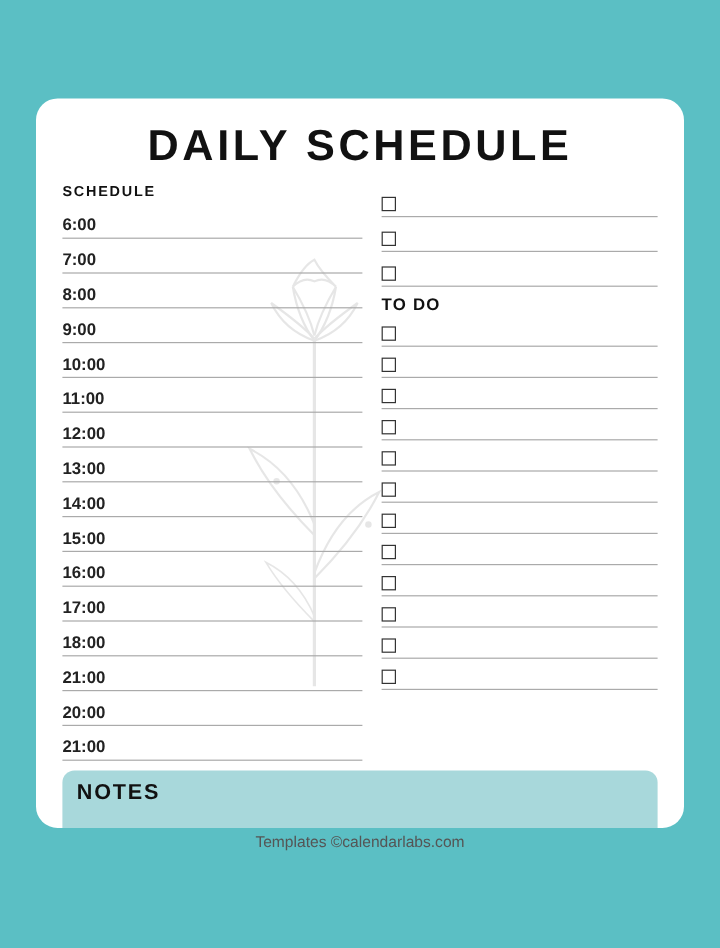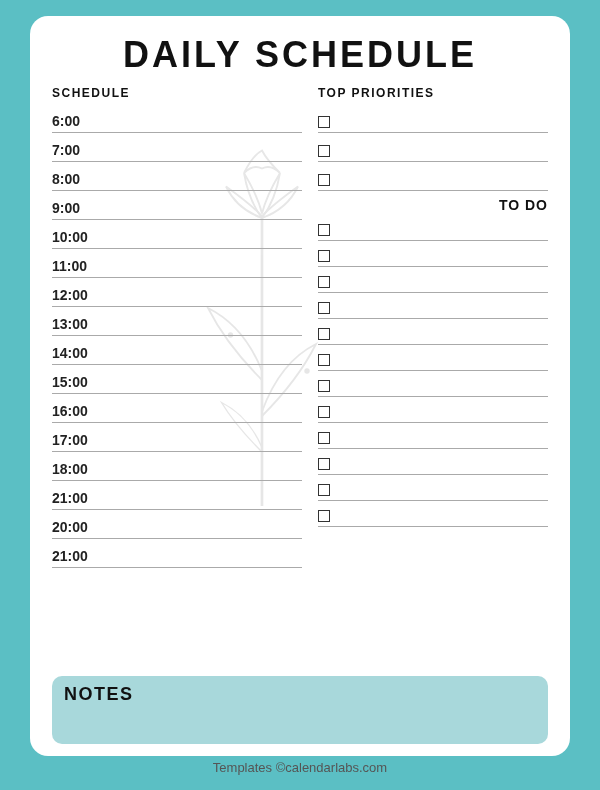--- a/index.html
+++ b/index.html
@@ -10,21 +10,21 @@
       display: flex;
       flex-direction: column;
       align-items: center;
       justify-content: center;
       font-family: Arial, sans-serif;
     }
     .page {
       background: white;
       border-radius: 18px;
       width: 540px;
-      height: 740px;
+      height: 608px;
       padding: 18px 22px 12px 22px;
       display: flex;
       flex-direction: column;
       position: relative;
       overflow: hidden;
     }
     .page-title {
       font-size: 36px;
       font-weight: 900;
       text-align: center;
@@ -98,21 +98,20 @@
       background: white;
     }
     .todo-section-header {
       font-size: 14px;
       font-weight: 900;
       letter-spacing: 1px;
       color: #111;
       margin-top: 2px;
       margin-bottom: 2px;
       text-transform: uppercase;
-      text-align: right;
     }
     .todo-row {
       display: flex;
       align-items: flex-end;
       height: 26px;
       border-bottom: 1.2px solid #aaa;
       margin-bottom: 0;
     }
     .notes-section {
       background: #a8d8db;
@@ -242,21 +241,20 @@
           </div>
           <div class="schedule-row">
             <span class="time-label">21:00</span>
             <div class="schedule-line"></div>
           </div>
         </div>
     </div>
 
     <div class="right-col">
       <div class="priorities-section">
-        <div class="section-header">TOP PRIORITIES</div>
         <div id="priority-rows">
             <div class="priority-row">
               <div class="checkbox"></div>
               <div style="flex:1"></div>
             </div>
             <div class="priority-row">
               <div class="checkbox"></div>
               <div style="flex:1"></div>
             </div>
             <div class="priority-row">

